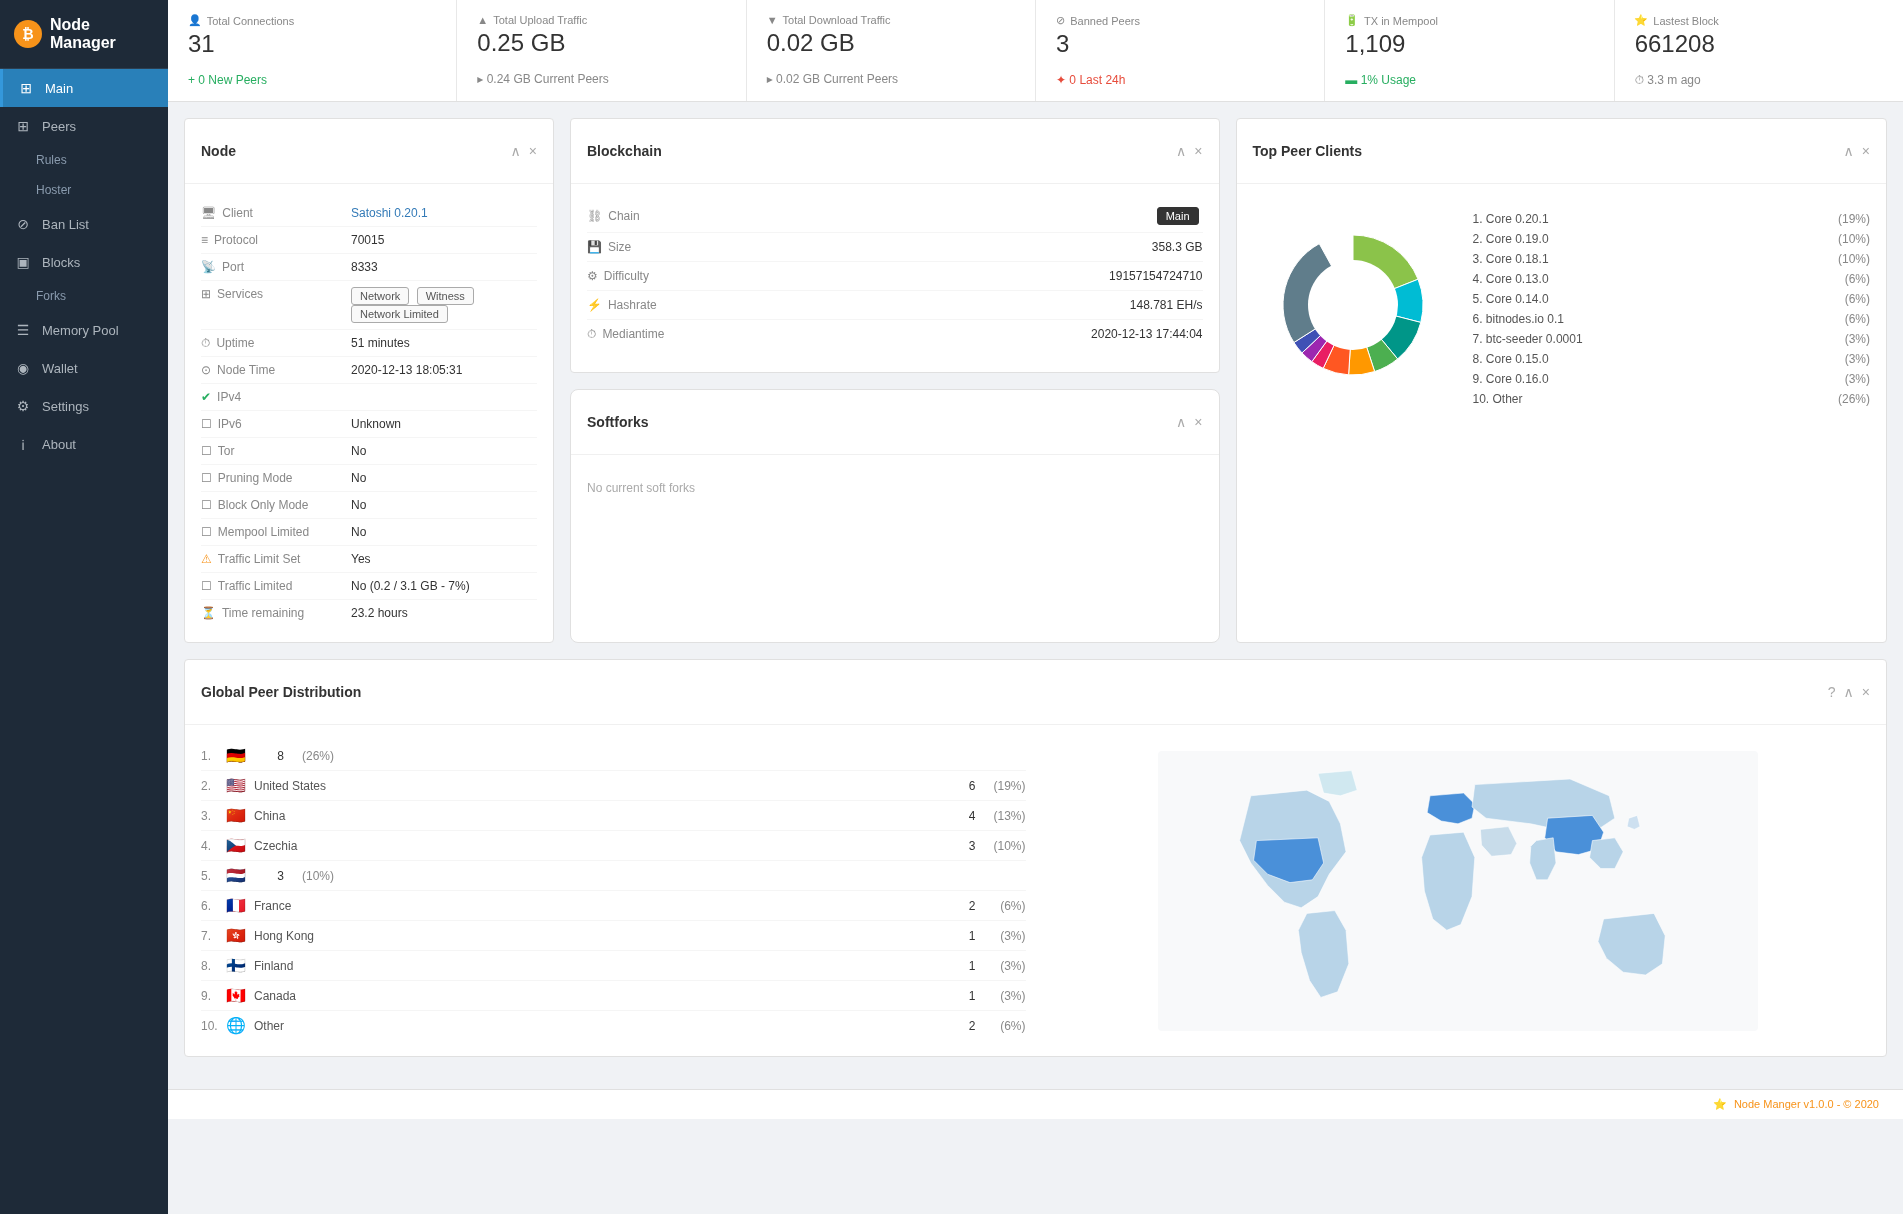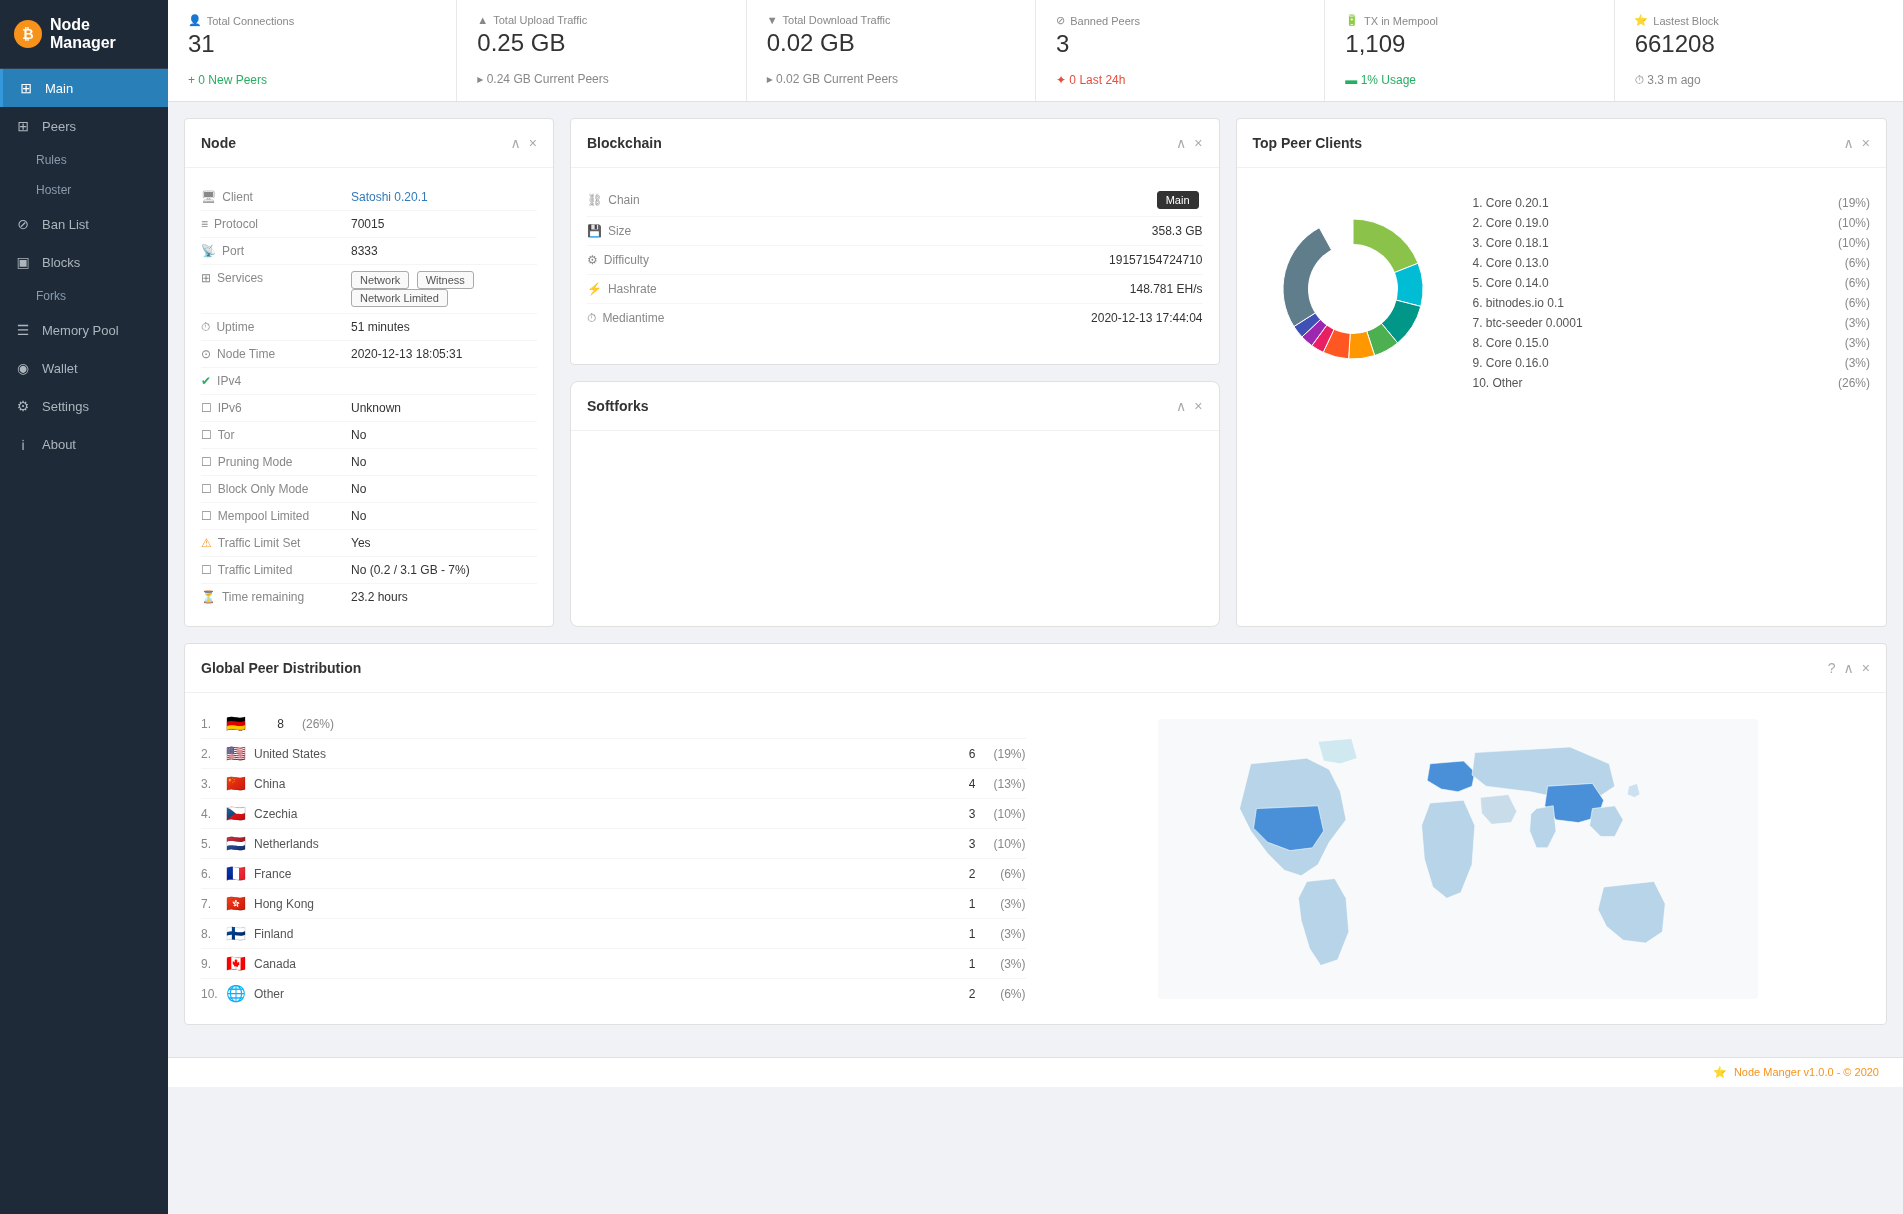--- a/index.html
+++ b/index.html
@@ -26,21 +26,21 @@
     .stat-sub { font-size: 12px; color: #27ae60; margin-top: 16px; display: flex; align-items: center; gap: 3px; }
     .stat-sub.red { color: #e74c3c; }
     .stat-sub.gray { color: #888; }
 
     
     .content { padding: 16px; }
     .row { display: flex; gap: 16px; margin-bottom: 16px; }
 
     
     .card { background: #fff; border-radius: 4px; border: 1px solid #e0e0e0; }
-    .card-header { display: flex; align-items: flex-end; justify-content: space-between; padding: 16px 16px; border-bottom: 1px solid #f0f0f0; }
+    .card-header { display: flex; align-items: flex-end; justify-content: space-between; padding: 24px 16px; border-bottom: 1px solid #f0f0f0; }
     .card-title { font-size: 14px; font-weight: 600; color: #333; }
     .card-controls { display: flex; gap: 8px; color: #aaa; font-size: 14px; }
     .card-controls span { cursor: pointer; }
     .card-body { padding: 16px; }
 
     
     .node-card { width: 370px; flex-shrink: 0; }
     .node-row { display: flex; align-items: flex-start; padding: 6px 0; border-bottom: 1px solid #f5f5f5; font-size: 12px; }
     .node-row:last-child { border-bottom: none; }
     .node-label { width: 150px; color: #888; display: flex; align-items: center; gap: 6px; flex-shrink: 0; }
@@ -345,20 +345,23 @@
           </div>
         </div>
 
         <div class="card softforks-card">
           <div class="card-header">
             <span class="card-title">Softforks</span>
             <div class="card-controls">
               <span>∧</span>
               <span>×</span>
             </div>
+          </div>
+          <div class="card-body">
+            <div style="color:#aaa; font-size:12px; padding:10px 0;">No current soft forks</div>
           </div>
         </div>
       </div>
 
       <div class="card peer-clients-card" style="flex:1;">
         <div class="card-header">
           <span class="card-title">Top Peer Clients</span>
           <div class="card-controls">
             <span>∧</span>
             <span>×</span>
@@ -465,21 +468,20 @@
               <div class="peer-dist-row">
                 <span class="peer-num">4.</span>
                 <span class="peer-flag">🇨🇿</span>
                 <span class="peer-country">Czechia</span>
                 <span class="peer-count">3</span>
                 <span class="peer-pct">(10%)</span>
               </div>
               <div class="peer-dist-row">
                 <span class="peer-num">5.</span>
                 <span class="peer-flag">🇳🇱</span>
-                <span class="peer-country">Netherlands</span>
                 <span class="peer-count">3</span>
                 <span class="peer-pct">(10%)</span>
               </div>
               <div class="peer-dist-row">
                 <span class="peer-num">6.</span>
                 <span class="peer-flag">🇫🇷</span>
                 <span class="peer-country">France</span>
                 <span class="peer-count">2</span>
                 <span class="peer-pct">(6%)</span>
               </div>

